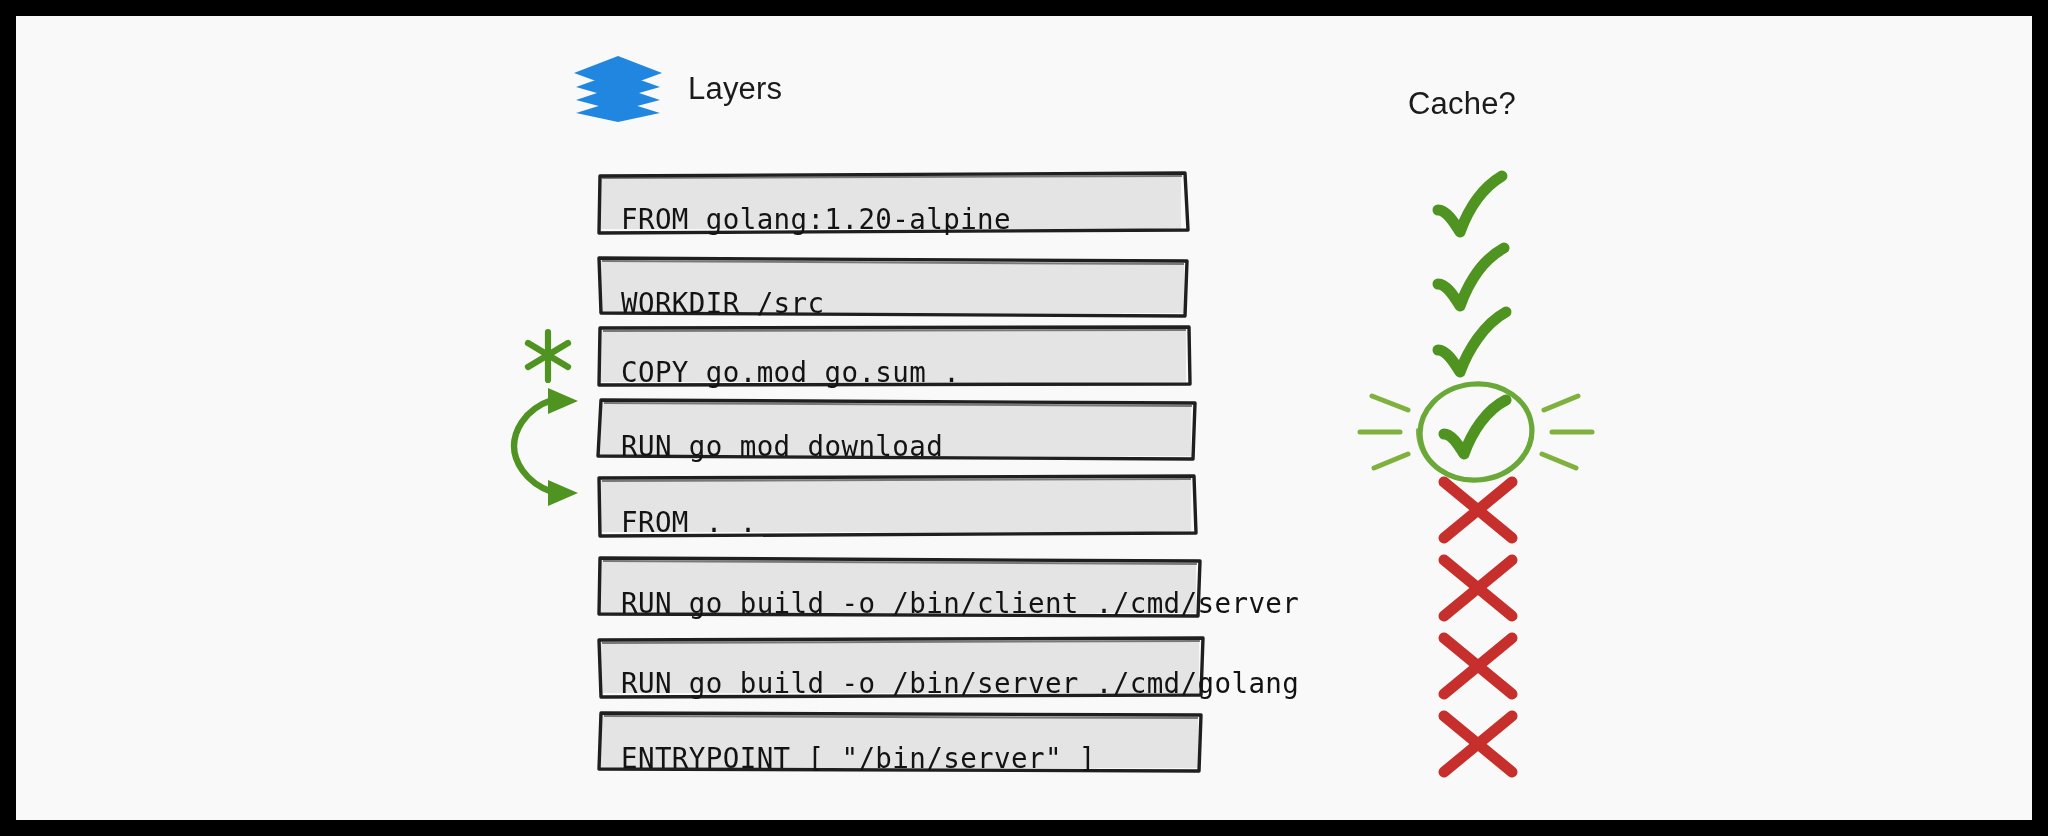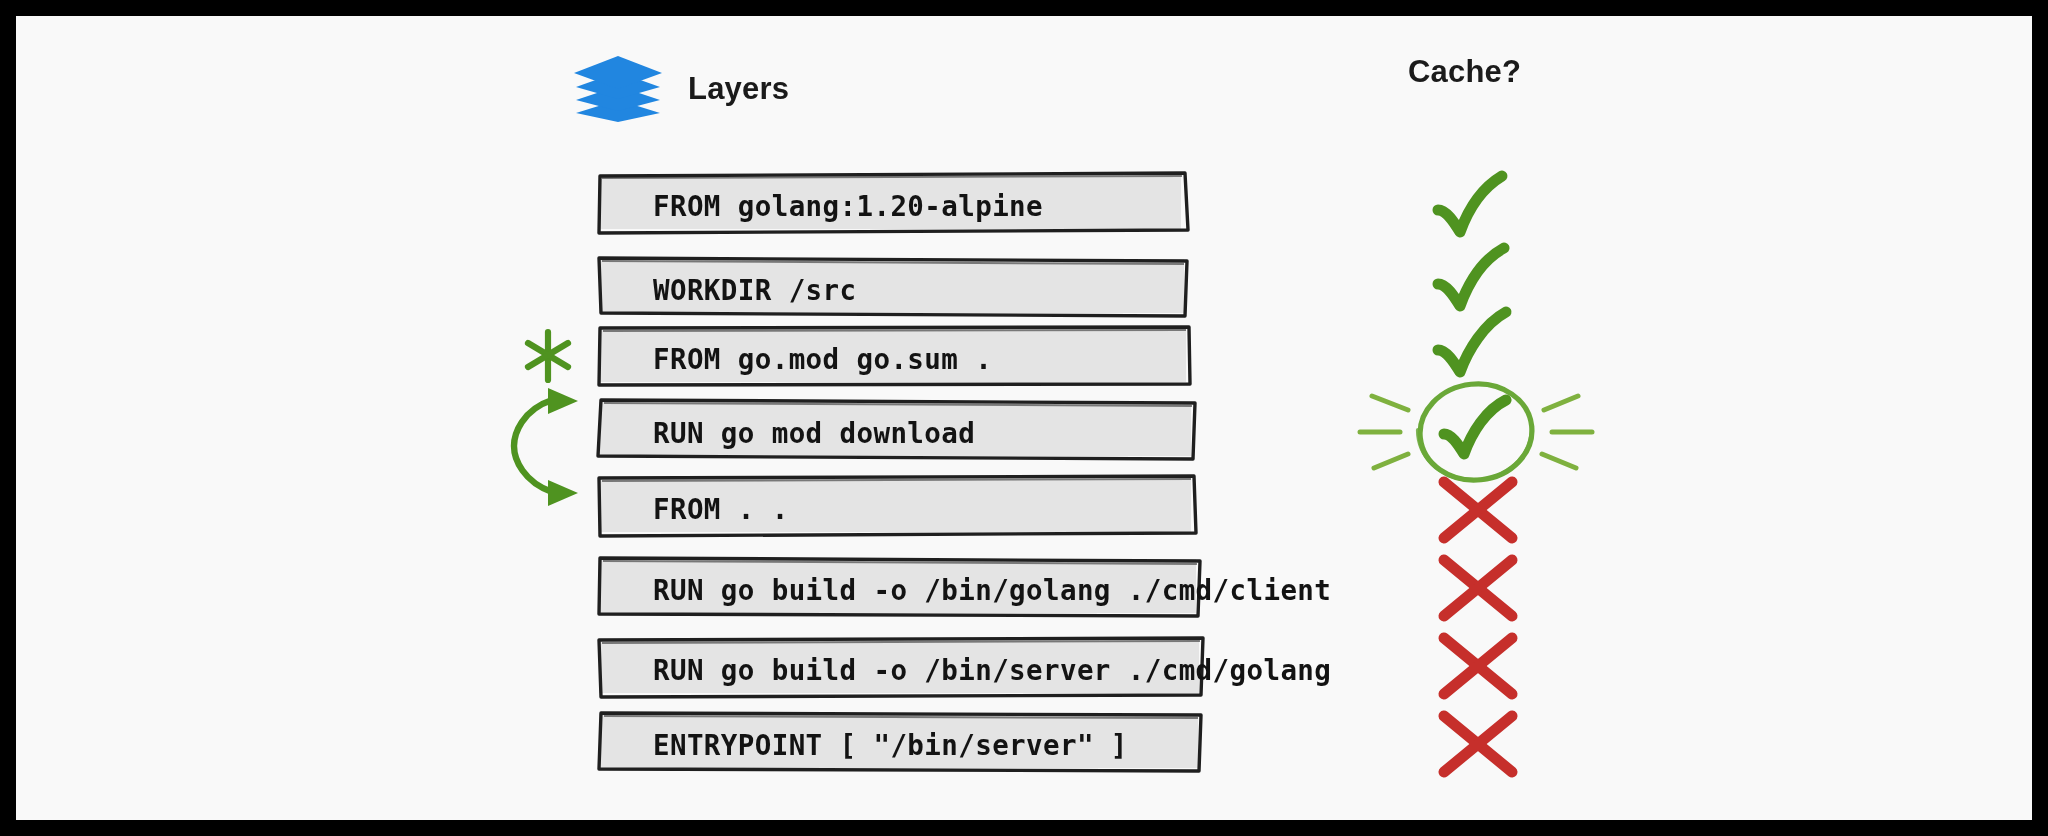--- a/index.html
+++ b/index.html
@@ -16,21 +16,20 @@
     overflow: hidden;
     font-family: "Liberation Sans", sans-serif;
   }
   #canvas {
     position: absolute;
     left: 16px;
     top: 16px;
     width: 2016px;
     height: 804px;
     background: #f9f9f9;
-    font-weight: bold;
   }
 
   
   #header-layers {
     position: absolute;
     left: 556px;
     top: 40px;
     display: flex;
     align-items: center;
     gap: 24px;
@@ -39,21 +38,21 @@
   .header-label {
     font-family: "Liberation Sans", sans-serif;
     font-size: 31px;
     color: #1b1b1b;
     letter-spacing: 0.2px;
     white-space: nowrap;
   }
   #header-cache {
     position: absolute;
     left: 1392px;
-    top: 38px;
+    top: 70px;
   }
 
   
   .row {
     position: absolute;
     left: 0;
     height: 54px;
   }
   .row-box {
     position: absolute;
@@ -64,29 +63,28 @@
   }
   .row-box svg {
     position: absolute;
     left: -6px;
     top: -7px;
     overflow: visible;
   }
   .row-text {
     position: absolute;
     left: 605px;
-    top: 4px;
+    top: 17px;
     height: 54px;
     line-height: 54px;
     font-family: "DejaVu Sans Mono", "Liberation Mono", monospace;
     font-size: 27.5px;
     letter-spacing: 0.4px;
     color: #131313;
     white-space: pre;
-    margin-left: 32px;
   }
 
   
   .mark {
     position: absolute;
     left: 1404px;
     width: 120px;
     height: 84px;
   }
   .mark svg { display: block; overflow: visible; }
@@ -180,21 +178,21 @@
       </svg>
     </div>
 
     <div class="row" style="top:312px;">
       <div class="row-box" style="width:587px;">
         <svg width="606" height="70" viewBox="0 0 606 70" xmlns="http://www.w3.org/2000/svg">
           <path d="M7 7 L596 6 L597 63 L6 64 Z" fill="none" stroke="#1f1f1f" stroke-width="3.4" stroke-linejoin="round"></path>
           <path d="M10 10 L593 9" fill="none" stroke="#1f1f1f" stroke-width="2" opacity="0.55"></path>
         </svg>
       </div>
-      <div class="row-text">FROM go.mod go.sum .</div>
+      <div class="row-text">COPY go.mod go.sum .</div>
     </div>
     <div class="mark" style="top:288px;">
       <svg width="120" height="84" viewBox="0 0 120 84" xmlns="http://www.w3.org/2000/svg">
         <path d="M18 46 C 26 46, 34 58, 40 68 C 48 46, 64 20, 86 8" fill="none" stroke="#4f9320" stroke-width="11" stroke-linecap="round" stroke-linejoin="round"></path>
       </svg>
     </div>
 
     <div class="row" style="top:386px;">
       <div class="row-box" style="width:592px;">
         <svg width="612" height="70" viewBox="0 0 612 70" xmlns="http://www.w3.org/2000/svg">
@@ -241,21 +239,21 @@
       </svg>
     </div>
 
     <div class="row" style="top:543px;">
       <div class="row-box" style="width:597px;">
         <svg width="618" height="70" viewBox="0 0 618 70" xmlns="http://www.w3.org/2000/svg">
           <path d="M7 6 L607 9 L605 64 L6 62 Z" fill="none" stroke="#1f1f1f" stroke-width="3.4" stroke-linejoin="round"></path>
           <path d="M10 9 L604 12" fill="none" stroke="#1f1f1f" stroke-width="2" opacity="0.55"></path>
         </svg>
       </div>
-      <div class="row-text">RUN go build -o /bin/golang ./cmd/client</div>
+      <div class="row-text">RUN go build -o /bin/client ./cmd/server</div>
     </div>
     <div class="mark" style="top:530px;">
       <svg width="120" height="84" viewBox="0 0 120 84" xmlns="http://www.w3.org/2000/svg">
         <g stroke="#c62f2b" stroke-width="11" stroke-linecap="round" fill="none">
           <path d="M24 14 L92 70"></path>
           <path d="M92 14 L24 70"></path>
         </g>
       </svg>
     </div>
 

